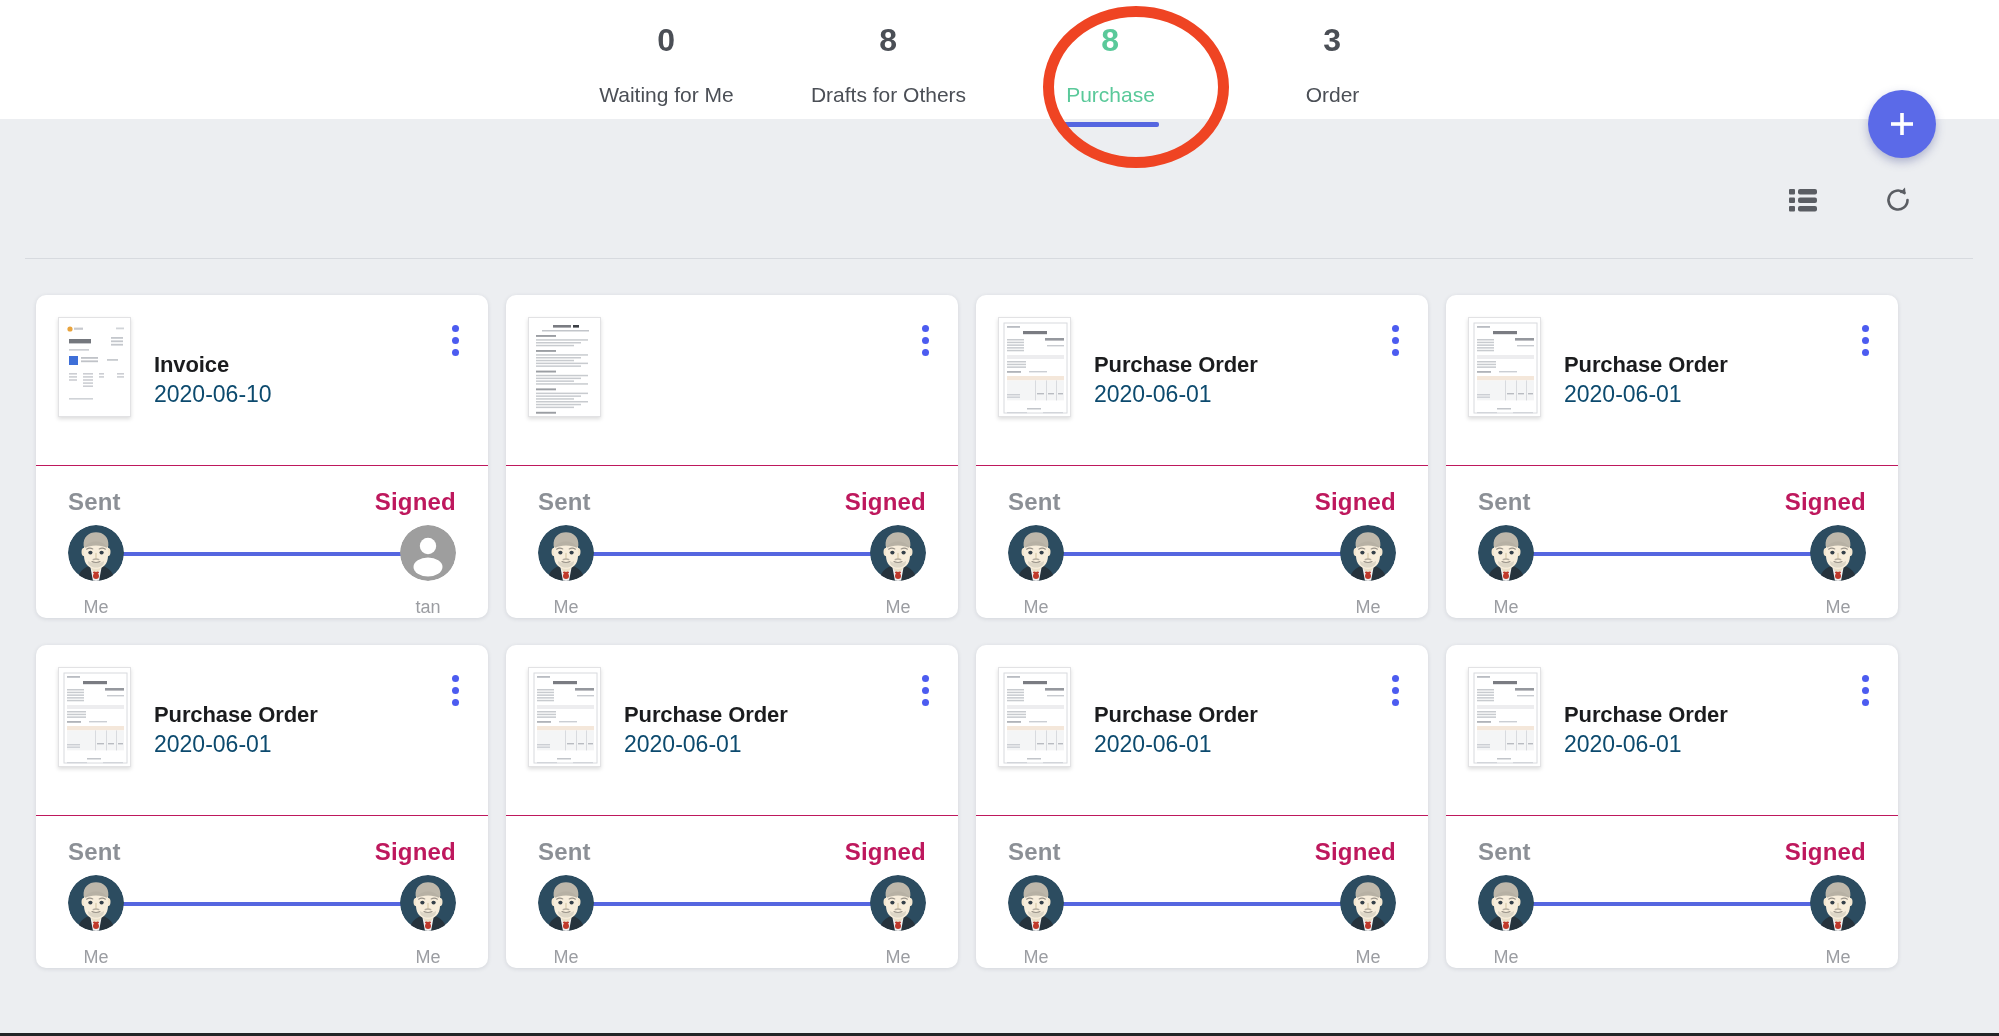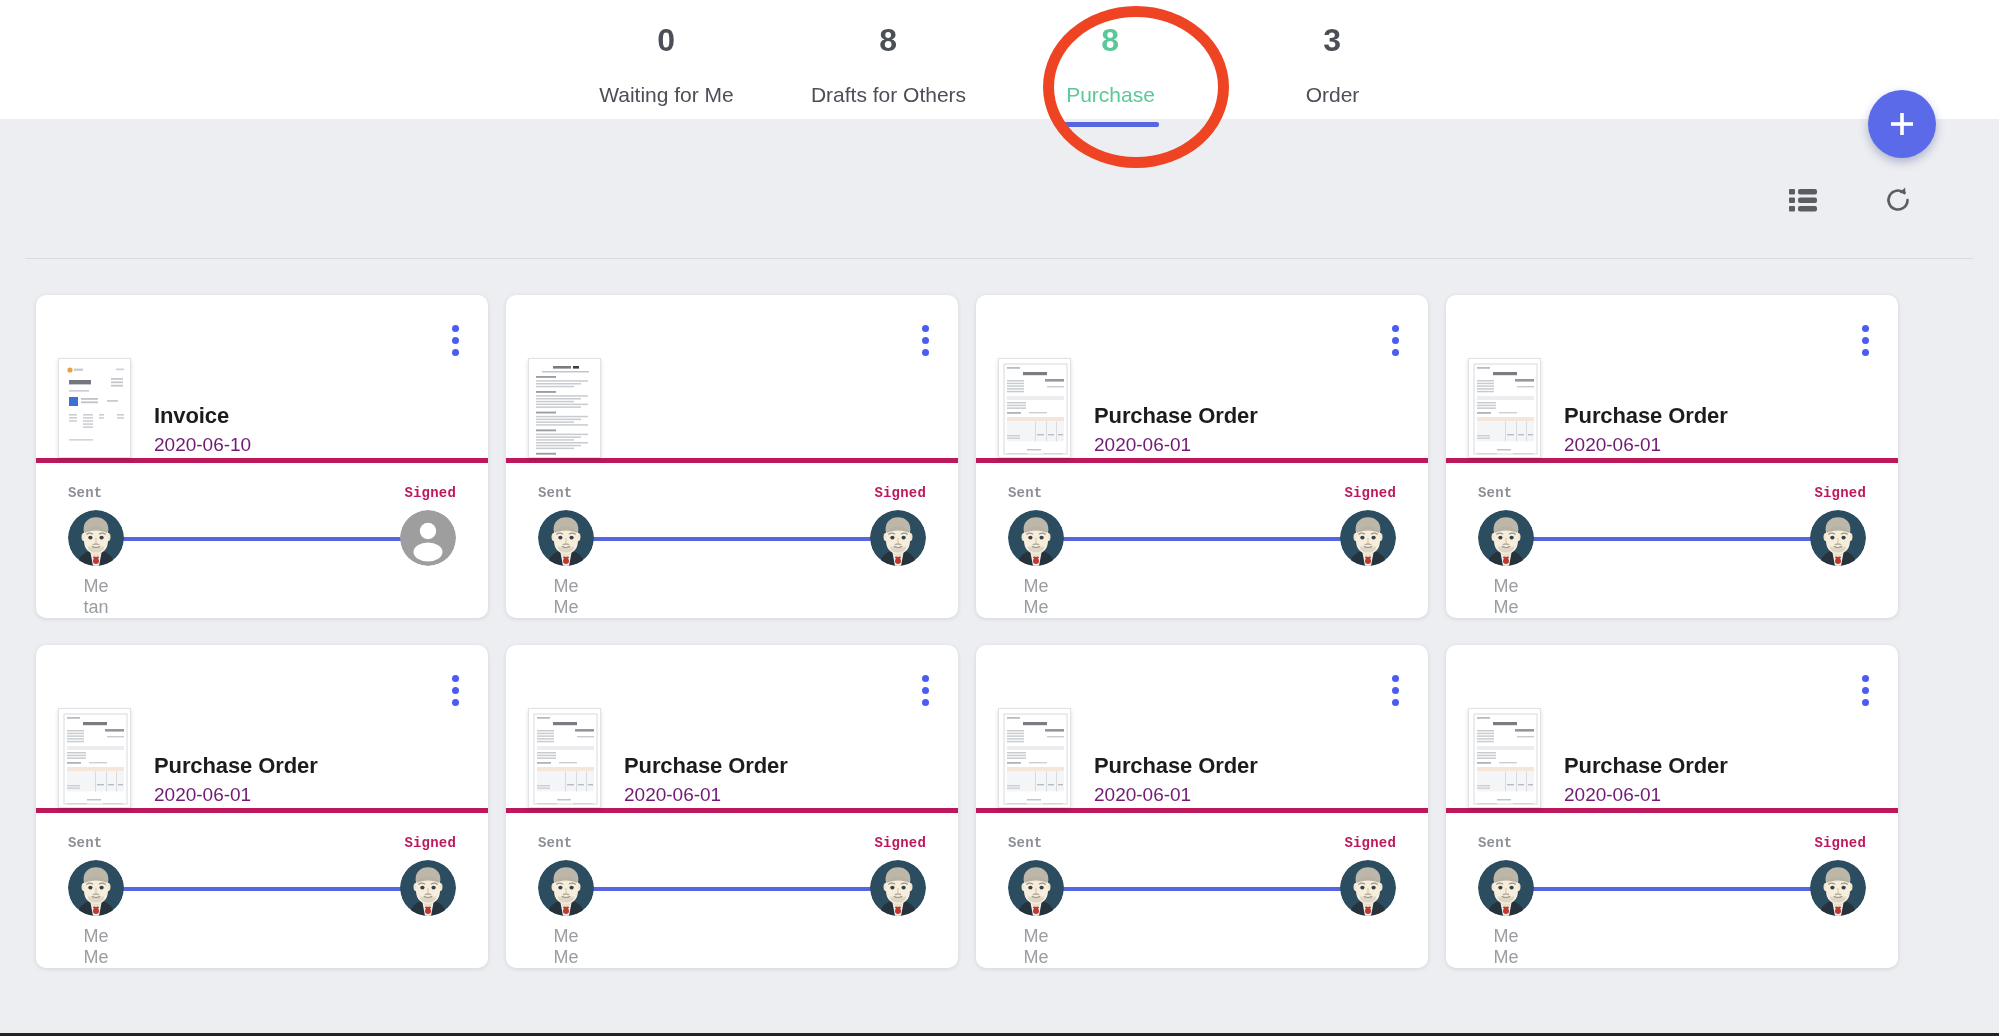--- a/index.html
+++ b/index.html
@@ -137,24 +137,24 @@
     box-shadow: 0 1px 4px rgba(40,50,70,.13);
     display: flex;
     flex-direction: column;
     overflow: hidden;
     cursor: pointer;
   }
 
   .card-top {
     height: 171px;
     display: flex;
-    align-items: flex-end;
+    align-items: flex-start;
     padding: 22px 20px 0 22px;
     position: relative;
-    border-bottom: 5px solid #be185d;
+    border-bottom: 1px solid #be185d;
   }
 
   
   .thumb {
     width: 73px;
     height: 100px;
     background: #fff;
     border: 1px solid #e2e2e4;
     box-shadow: 0 2px 4px rgba(0,0,0,.14);
     flex: 0 0 auto;
@@ -164,22 +164,22 @@
 
   .card-meta { margin-left: 23px; padding-top: 34px; }
   .card-title {
     font-size: 22px;
     font-weight: bold;
     color: #1b1c1e;
     line-height: 28px;
     letter-spacing: -.1px;
   }
   .card-date {
-    font-size: 19px;
-    color: #701a75;
+    font-size: 23px;
+    color: #0c4a6e;
     line-height: 26px;
     margin-top: 2px;
   }
 
   .kebab {
     position: absolute;
     top: 28px;
     right: 27px;
     display: flex;
     flex-direction: column;
@@ -200,24 +200,23 @@
     flex: 1;
     position: relative;
     padding: 0 32px;
   }
   .flow-labels {
     display: flex;
     justify-content: space-between;
     padding-top: 22px;
   }
   .flow-label {
-    font-size: 14px;
+    font-size: 24px;
     font-weight: bold;
     letter-spacing: .2px;
-    font-family: Liberation Mono, monospace;
   }
   .flow-label.sent   { color: #8c9096; }
   .flow-label.signed { color: #be185d; }
 
   .flow-track {
     position: relative;
     margin-top: 9px;
     height: 56px;
   }
   .flow-line {
@@ -240,22 +239,21 @@
     overflow: hidden;
     position: relative;
     z-index: 2;
     flex: 0 0 auto;
   }
   .avatar svg { display: block; }
 
   .flow-names {
     display: flex;
     justify-content: space-between;
-    margin-top: 10px;
-    flex-direction: column;
+    margin-top: 16px;
   }
   .flow-name {
     font-size: 18px;
     color: #9b9da2;
     width: 56px;
     text-align: center;
   }
 
   .bottom-rule {
     position: absolute;

